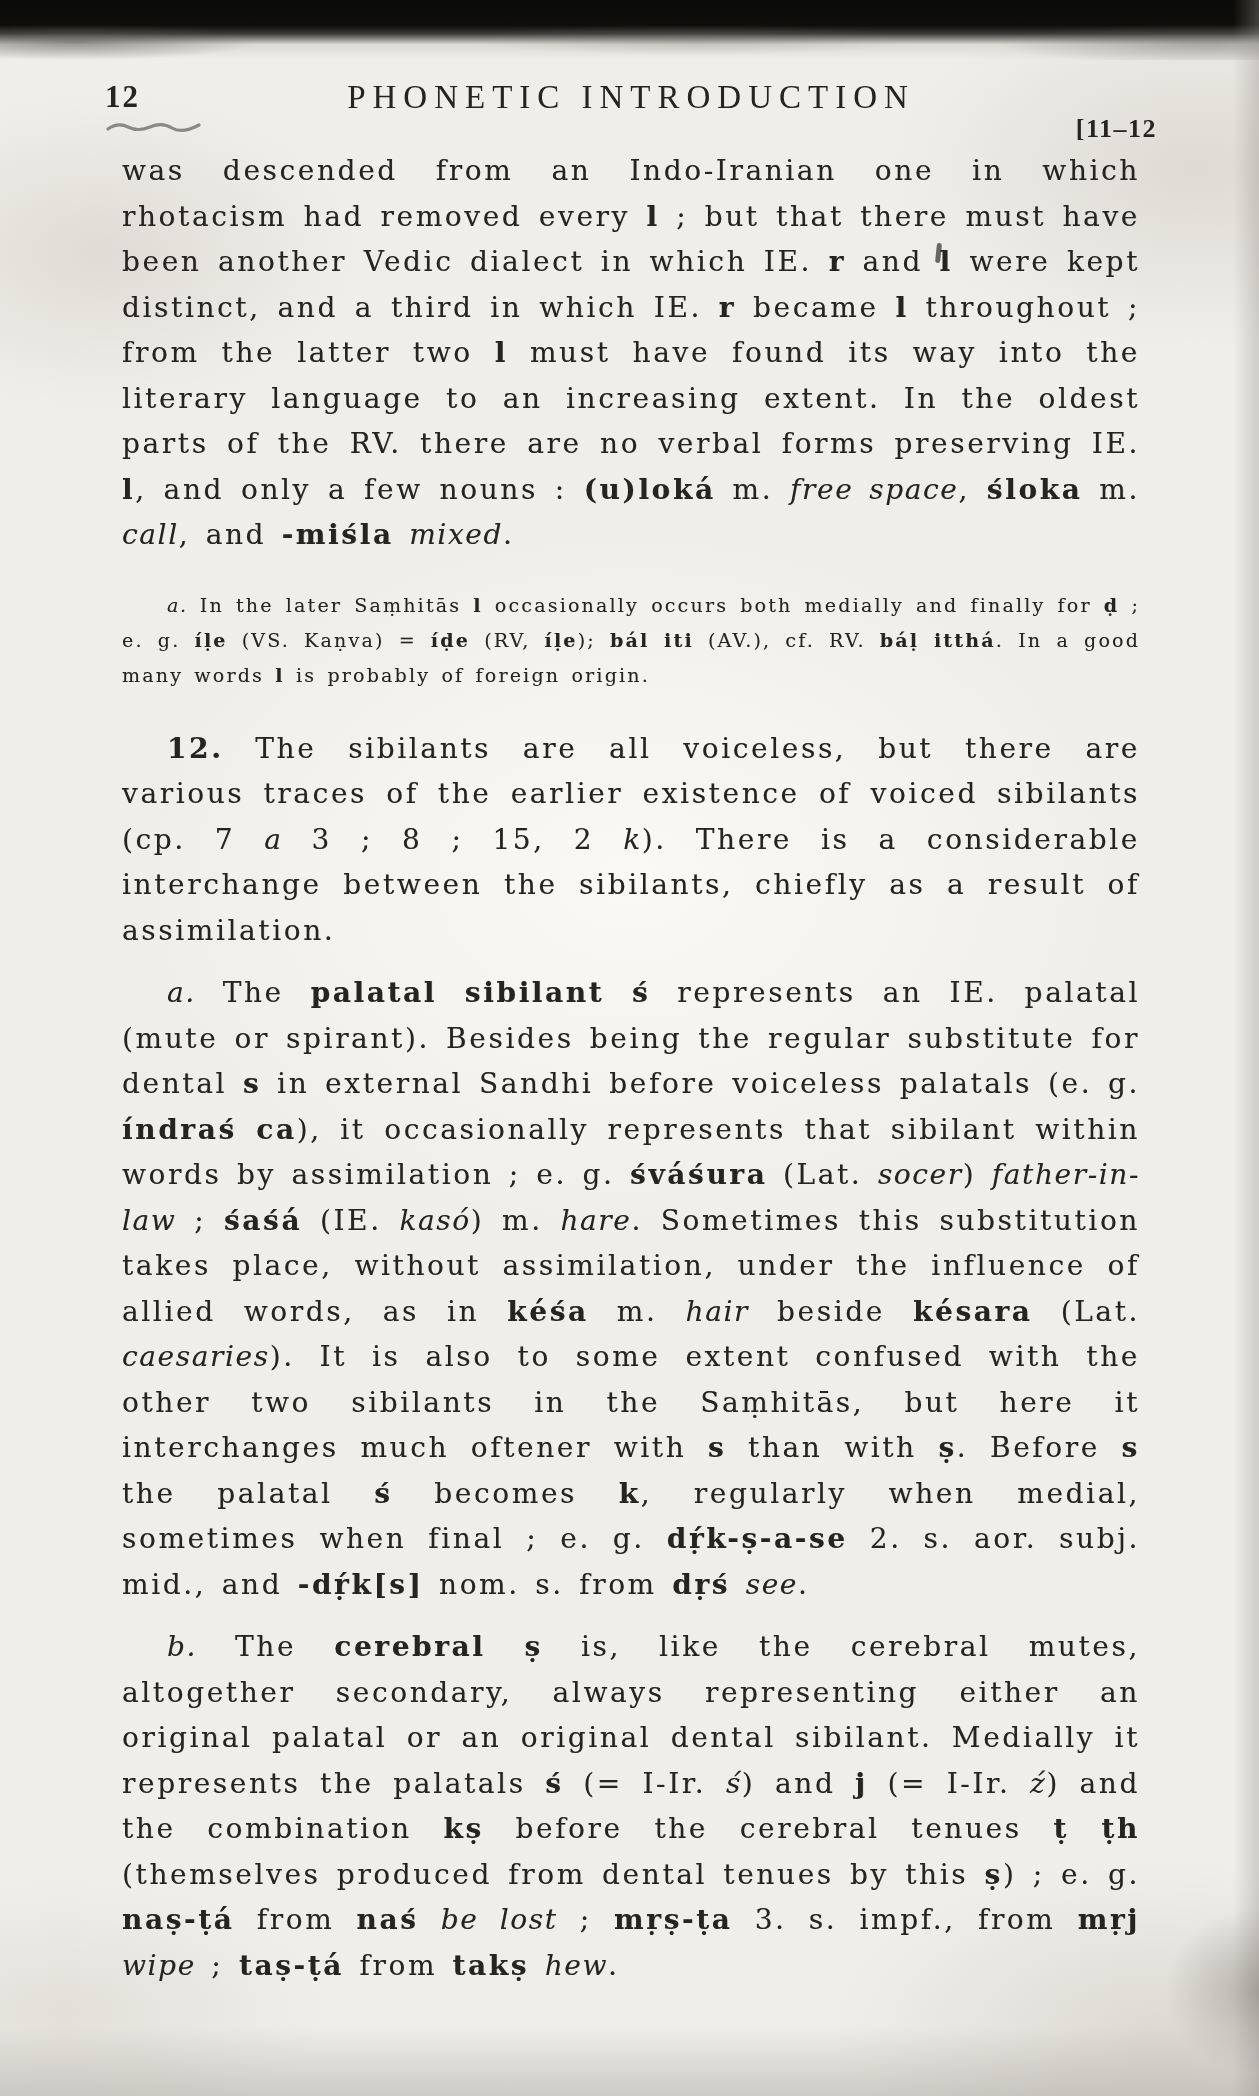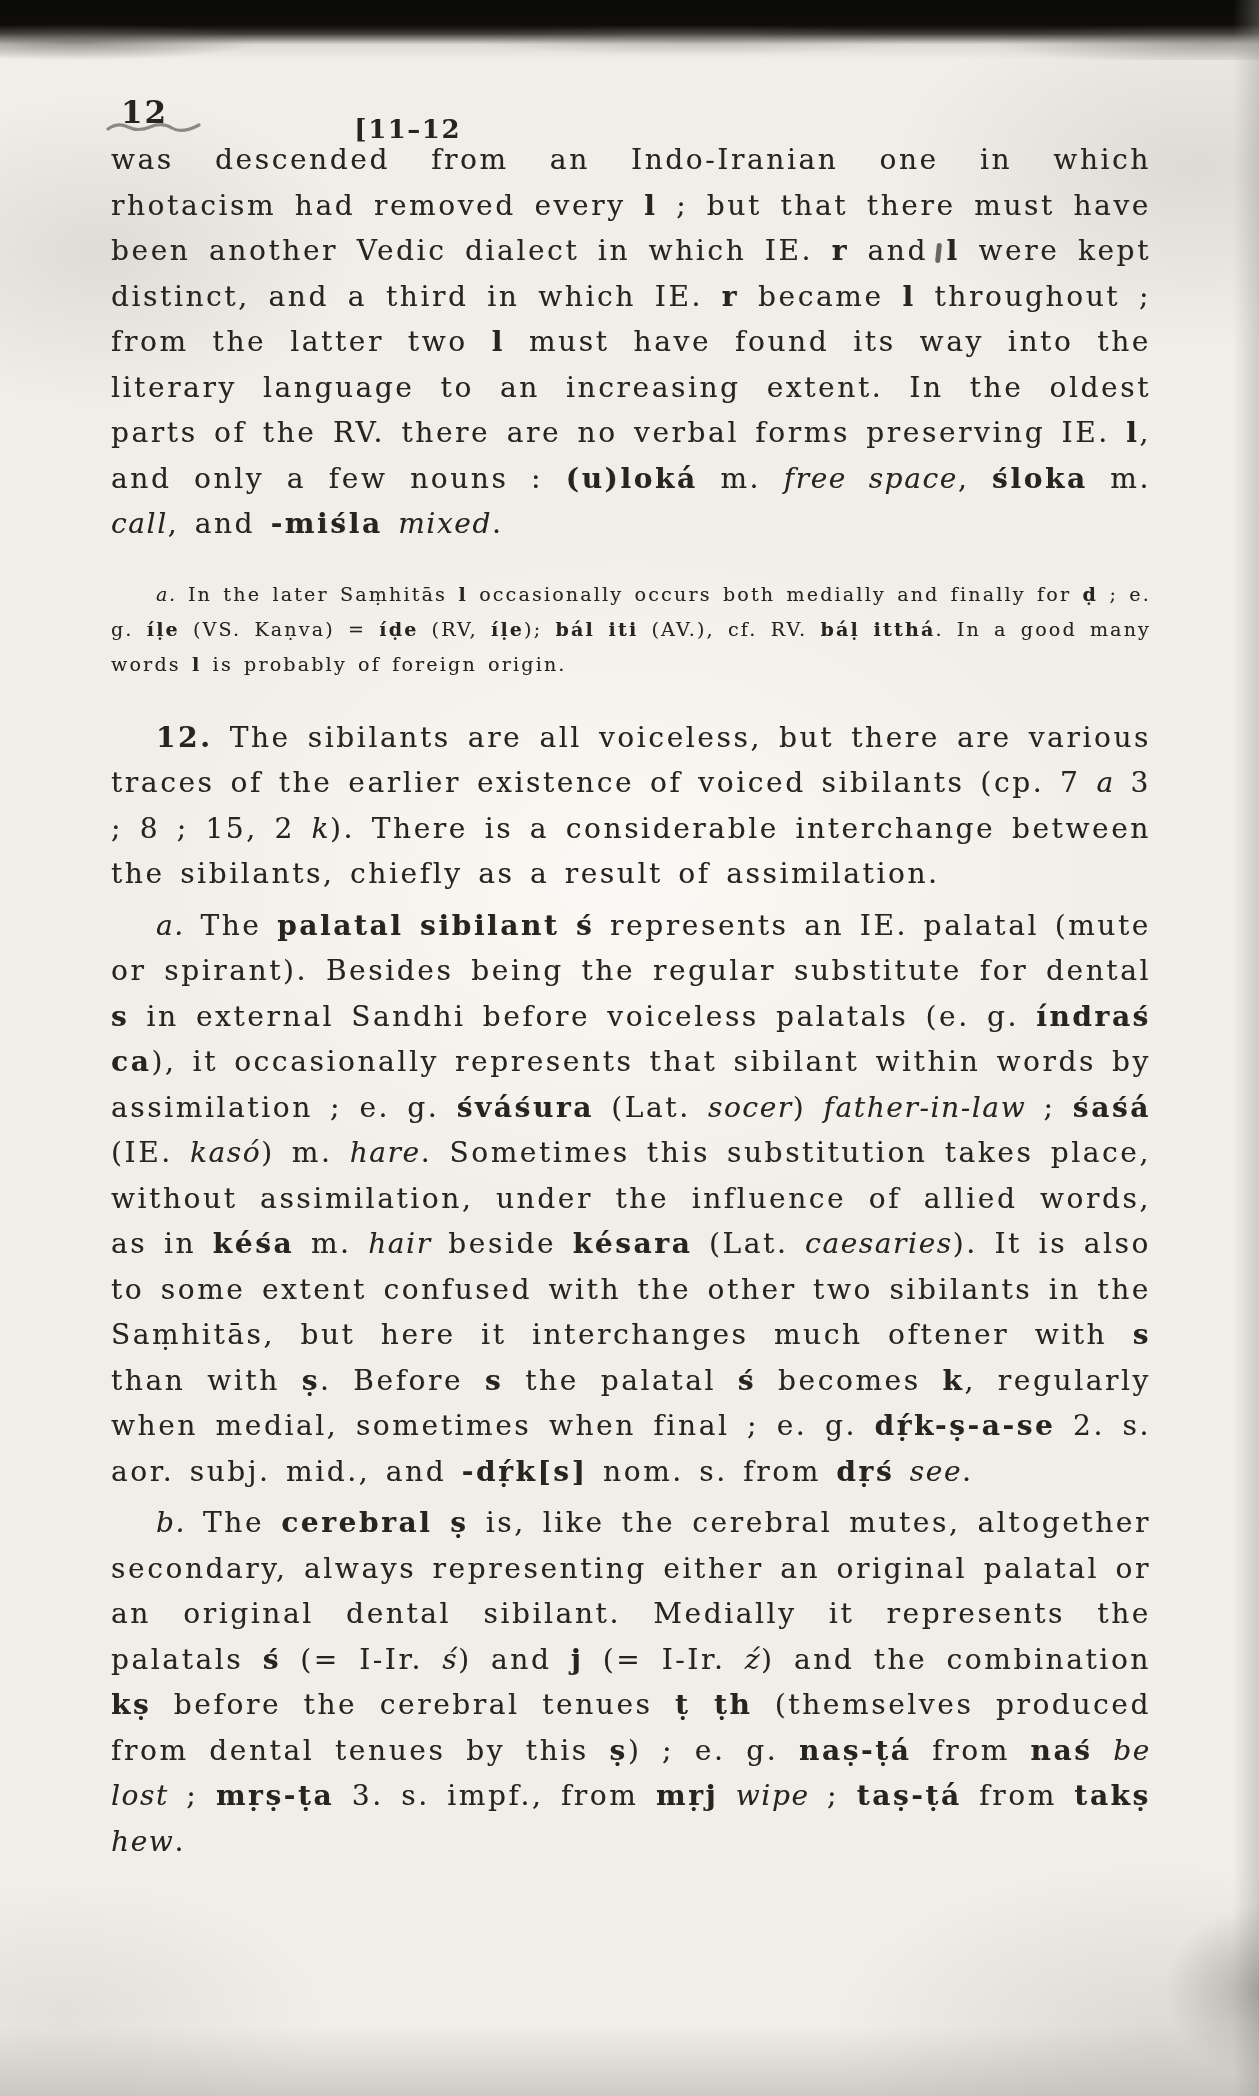--- a/index.html
+++ b/index.html
@@ -25,48 +25,49 @@
   }
   .right-shade{position:absolute;right:0;top:0;width:26px;height:100%;pointer-events:none;
     background:linear-gradient(270deg, rgba(150,148,140,.38), rgba(150,148,140,0));}
   .bottom-shade{position:absolute;bottom:0;left:0;width:100%;height:70px;pointer-events:none;
     background:linear-gradient(0deg, rgba(140,138,130,.35), rgba(140,138,130,0));}
   .corner-smudge{position:absolute;right:0;bottom:20px;width:95px;height:170px;pointer-events:none;
     background:radial-gradient(ellipse at 100% 50%, rgba(110,108,100,.42), transparent 70%);}
   .edge-dash{position:absolute;left:936px;top:243px;width:5px;height:20px;border-radius:3px;
     background:rgba(70,68,62,.8);transform:rotate(6deg);}
 
-  .header{position:absolute;top:79px;left:121px;width:1052px;display:flex;align-items:center;}
+  .header{position:absolute;top:79px;left:105px;width:1052px;display:flex;align-items:flex-start;font-family:Liberation Serif, serif;}
   .pageno{font-weight:bold;font-size:31px;width:170px;letter-spacing:2px;}
   .title{flex:1;text-align:center;font-size:33px;letter-spacing:7px;white-space:nowrap;}
   .secrange{width:170px;text-align:right;font-weight:bold;font-size:26px;letter-spacing:1.5px;margin-top:35px;}
   .squiggle{position:absolute;top:119px;left:106px;}
 
   .textcol{position:absolute;top:131px;left:105px;width:1052px;
     text-shadow:0.3px 0.3px 0.4px rgba(38,36,31,.3);}
-  .textcol p{margin:6px;text-align:justify;}
+  .textcol p{margin:17px;text-align:justify;}
   p.body{font-size:28px;line-height:45.5px;letter-spacing:2.6px;word-spacing:4px;}
   p.note{font-size:19px;line-height:35px;letter-spacing:2.2px;word-spacing:3px;
     margin-top:30px;text-indent:45px;}
   p.sect{margin-top:33px;}
   .indent{text-indent:45px;}
   .s-b{font-weight:bold;}
   .s-i{font-style:italic;letter-spacing:1.6px;}
 </style>
 </head>
 <body>
 
 <div class="scan-top"></div>
 <div class="right-shade"></div>
 <div class="bottom-shade"></div>
 <div class="corner-smudge"></div>
 <div class="edge-dash"></div>
 
 <div class="header">
   <span class="pageno">12</span>
+  <span class="title">PHONETIC INTRODUCTION</span>
   <span class="secrange">[11–12</span>
 </div>
 
 <div class="squiggle">
   <svg width="96" height="16" viewBox="0 0 96 16">
     <path d="M2 10 Q 12 3 22 8 T 44 8 T 66 9 T 93 6" stroke="#8a8a82" stroke-width="3.2" fill="none" stroke-linecap="round"></path>
   </svg>
 </div>
 
 <div class="textcol">

